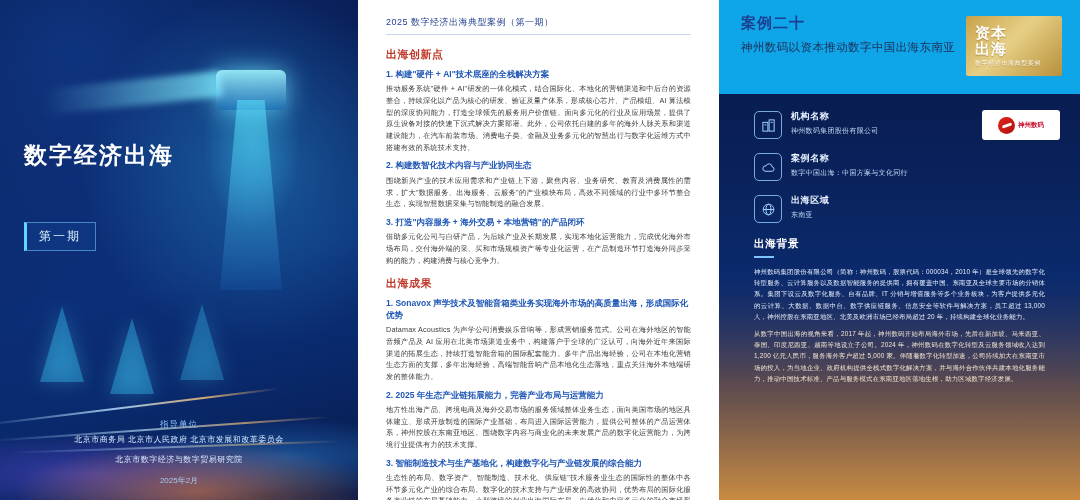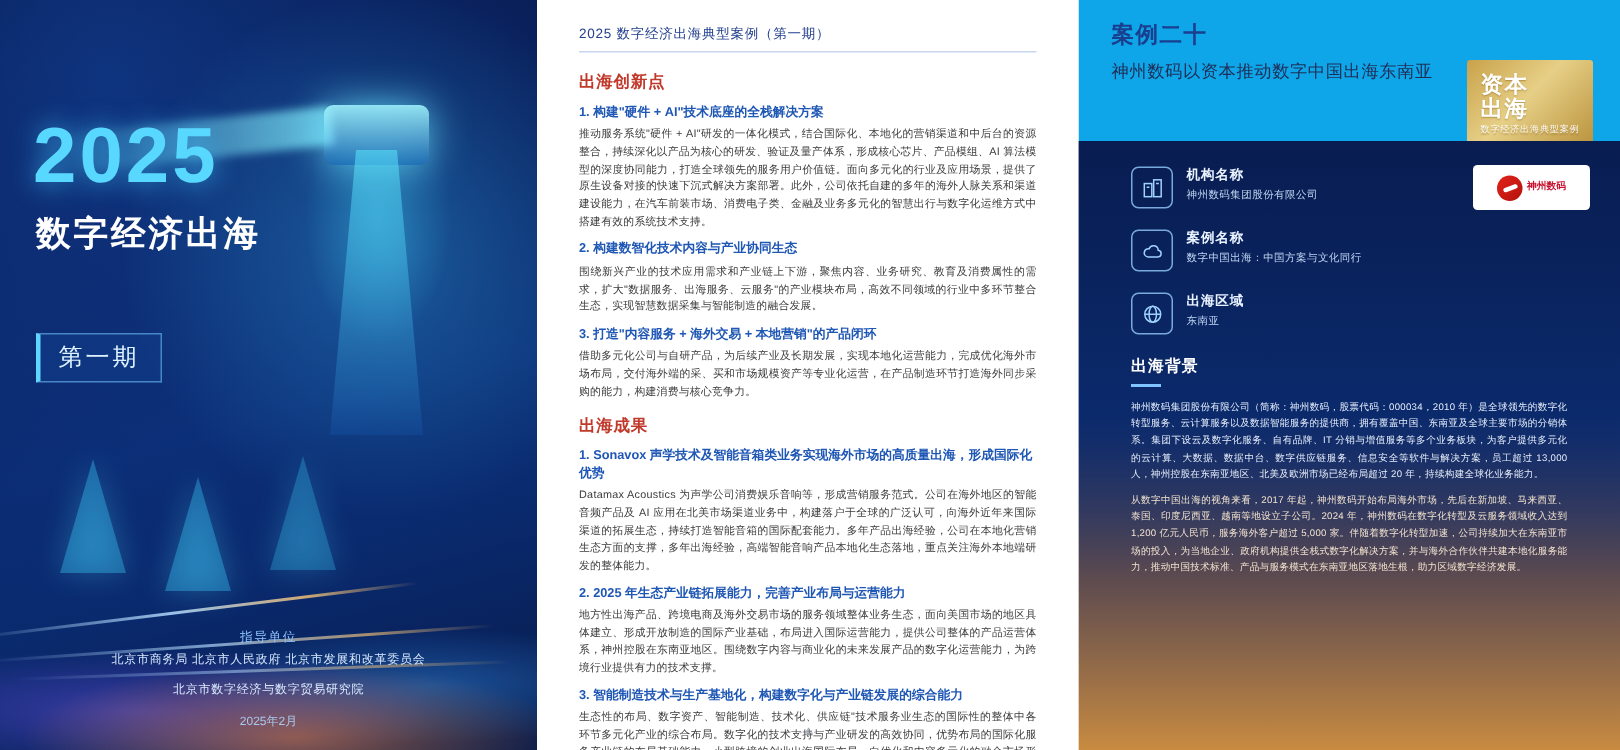--- a/index.html
+++ b/index.html
@@ -55,21 +55,21 @@
     border-bottom:76px solid rgba(60,210,255,.35);
     filter:drop-shadow(0 0 10px rgba(80,220,255,.8));
   }
   .cover-year{
     position:absolute;left:22px;top:74px;font-size:52px;font-weight:bold;letter-spacing:2px;
     color:#59d8ff;text-shadow:0 0 18px rgba(70,200,255,.75);
   }
   .cover-title1{position:absolute;left:24px;top:140px;font-size:23px;font-weight:bold;letter-spacing:2px;color:#ffffff;}
   .cover-title2{position:absolute;left:24px;top:172px;font-size:23px;font-weight:bold;letter-spacing:2px;color:#ffffff;}
   .cover-issue{
-    position:absolute;left:24px;top:222px;padding:5px 14px 5px 12px;font-size:16px;letter-spacing:2px;color:#dff2ff;
+    position:absolute;left:24px;top:222px;padding:5px 14px 5px 12px;font-size:12px;letter-spacing:2px;color:#dff2ff;
     border:1px solid rgba(120,200,255,.55);border-left:3px solid #5fd6ff;background:rgba(20,70,150,.35);
   }
   .cover-foot{position:absolute;left:0;right:0;bottom:14px;text-align:center;color:#cfe3ff;}
   .cover-foot .lbl{font-size:8.5px;color:#8fc6ff;letter-spacing:1px;margin-bottom:3px;}
   .cover-foot .orgs{font-size:8px;color:#d8e9ff;letter-spacing:.5px;margin-bottom:9px;}
   .cover-foot .date{font-size:8px;color:#a9c9f0;margin-top:10px;}
 
   
   .mid{position:relative;width:361px;flex:0 0 361px;height:500px;background:#ffffff;padding:0 28px;box-sizing:border-box;}
   .mid-header{font-size:9px;color:#23408e;padding-top:16px;letter-spacing:.5px;}
@@ -78,24 +78,24 @@
   .mid h4{font-size:8.5px;color:#1f57b5;margin:7px 0 3px 0;font-weight:bold;line-height:1.35;}
   .mid p{font-size:7.2px;line-height:1.62;color:#3b3b3b;margin:0 0 5px 0;text-align:justify;letter-spacing:.2px;}
   .mid .pagenum{position:absolute;bottom:8px;left:0;right:0;text-align:center;font-size:7px;color:#9aa5b5;}
 
   
   .right{position:relative;width:361px;flex:0 0 361px;height:500px;background:#ffffff;overflow:hidden;}
   .right-top{position:relative;height:94px;background:#0ea5e9;padding:14px 22px 0 22px;box-sizing:border-box;}
   .case-no{font-size:15px;font-weight:bold;color:#1a3f8f;letter-spacing:1px;}
   .case-title{font-size:11.5px;color:#1f2d55;margin-top:7px;letter-spacing:.4px;}
   .badge{
-    position:absolute;right:18px;top:16px;width:84px;height:60px;
+    position:absolute;right:18px;top:16px;width:96px;height:60px;
     background:linear-gradient(135deg,#c9a24a 0%,#e6cf86 45%,#b8903a 100%);
     display:flex;flex-direction:column;align-items:flex-start;justify-content:center;
-    padding-left:9px;box-sizing:border-box;color:#ffffff;border-radius:2px;margin-top:24px;
+    padding-left:9px;box-sizing:border-box;color:#ffffff;border-radius:2px;
   }
   .badge span{font-size:15px;font-weight:bold;line-height:1.08;letter-spacing:1px;text-shadow:0 1px 1px rgba(120,80,10,.45);}
   .badge .sub{font-size:6px;font-weight:normal;letter-spacing:.6px;margin-top:3px;opacity:.95;}
 
   .right-body{
     position:relative;height:406px;
     background:
       linear-gradient(180deg,rgba(8,28,80,.92) 0%,rgba(10,40,105,.88) 45%,rgba(90,60,60,.55) 72%,rgba(200,140,70,.45) 100%),
       linear-gradient(180deg,#0b2257 0%,#123a86 50%,#c98a3c 100%);
     color:#ffffff;padding:16px 35px;box-sizing:border-box;
@@ -134,21 +134,20 @@
 
     <div class="tower">
       <div class="beam"></div>
       <div class="top"></div>
       <div class="body"></div>
     </div>
     <div class="sail" style="left:40px;"></div>
     <div class="sail" style="left:110px;bottom:106px;"></div>
     <div class="sail" style="left:180px;bottom:120px;opacity:.8;"></div>
 
-    <div class="cover-year">2025</div>
     <div class="cover-title1">数字经济出海</div>
     <div class="cover-issue">第一期</div>
 
     <div class="cover-foot">
       <div class="lbl">指导单位</div>
       <div class="orgs">北京市商务局 北京市人民政府 北京市发展和改革委员会</div>
       <div class="orgs">北京市数字经济与数字贸易研究院</div>
       <div class="date">2025年2月</div>
     </div>
   </div>

